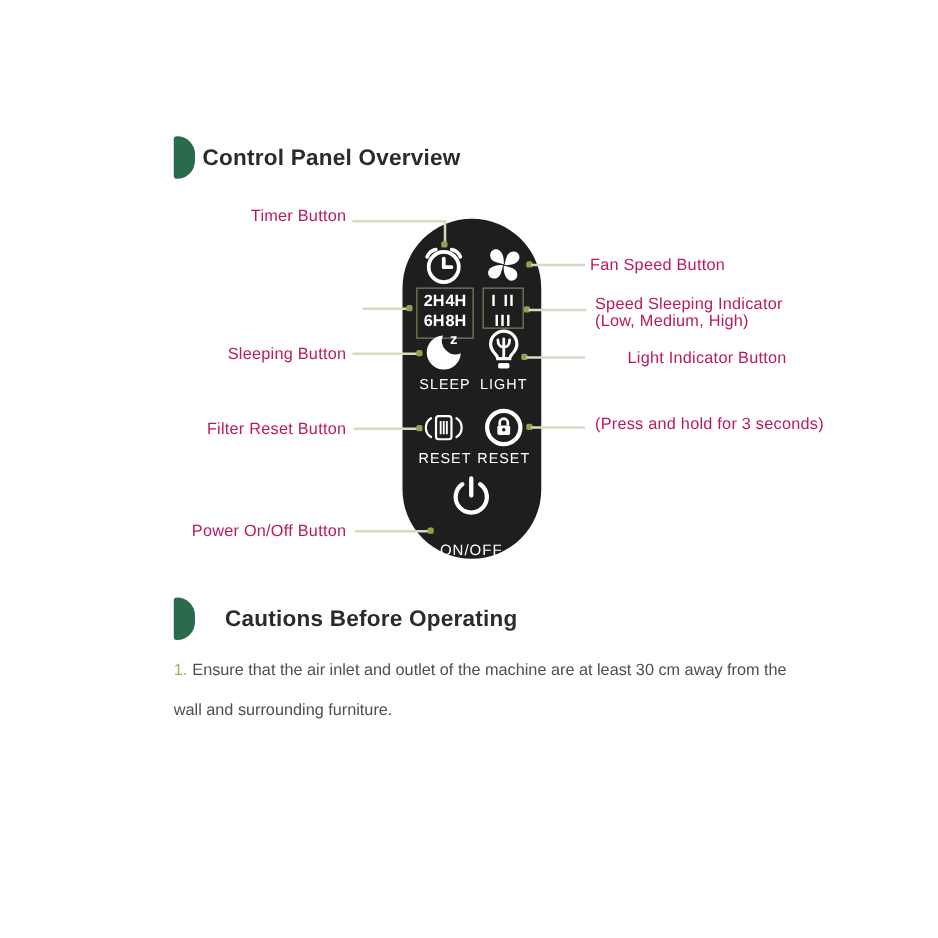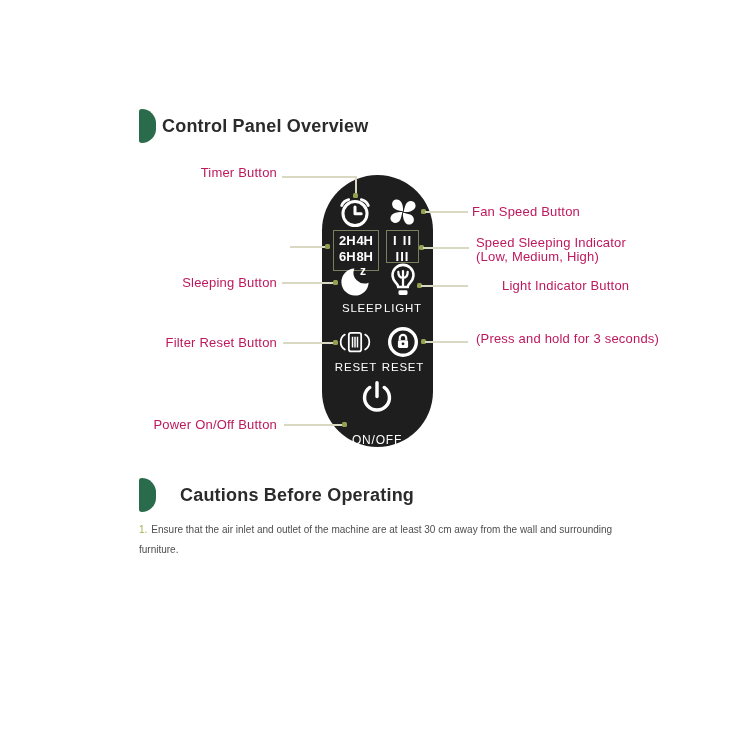--- a/index.html
+++ b/index.html
@@ -28,21 +28,21 @@
   .callout.right-col{text-align:left;}
   .callout.left-col{text-align:right;}
 
   
   .lead{background:#d9d9c3;}
   .lead.h{height:1.5px;}
   .lead.v{width:1.5px;}
   .dot{width:5px;height:5px;background:#93a050;border-radius:1.5px;}
 
   
-  .cautions{left:139px;top:520px;width:512px;color:#4e4e4e;font-size:10px;line-height:20px;}
+  .cautions{left:139px;top:520px;width:512px;color:#4e4e4e;font-size:13px;line-height:32px;}
   .cautions p{margin:0;}
   .c-num{color:#9cb54e;margin-right:4px;}
 </style>
 </head>
 <body>
 
 <div class="stage">
 
   <div class="abs sec-tab" style="left:139px;top:109px;"></div>
   <div class="abs sec-title" style="left:162px;top:116px;">Control Panel Overview</div>
@@ -98,21 +98,21 @@
     </div>
 
     <div class="abs" style="left:64px;top:86px;">
       <svg width="34" height="40" viewBox="0 0 24 28">
         <path d="M12 2.6 a7.4 7.4 0 0 1 7.4 7.4 c0 2.8 -1.6 4.4 -2.9 5.9 -0.6 0.7 -1 1.4 -1.1 2.3 h-6.8 c-0.1 -0.9 -0.5 -1.6 -1.1 -2.3 C6.2 14.4 4.6 12.8 4.6 10 A7.4 7.4 0 0 1 12 2.6 Z" stroke="#fff" stroke-width="1.8" fill="none"></path>
         <path d="M12 7 V17.5 M8.7 7.6 c0 2.7 1.5 4.1 3.3 4.1 M15.3 7.6 c0 2.7 -1.5 4.1 -3.3 4.1" stroke="#fff" stroke-width="1.6" fill="none" stroke-linecap="round"></path>
         <rect x="8.8" y="20.6" width="6.4" height="3.2" rx="1" fill="#fff"></rect>
       </svg>
     </div>
 
-    <div class="abs panel-label" style="left:7px;top:127px;width:54px;text-align:right;">SLEEP</div>
+    <div class="abs panel-label" style="left:7px;top:127px;width:54px;">SLEEP</div>
     <div class="abs panel-label" style="left:54px;top:127px;width:54px;">LIGHT</div>
 
     <div class="abs" style="left:13px;top:153px;">
       <svg width="40" height="30" viewBox="0 0 44 34">
         <rect x="15" y="5.5" width="14" height="21" rx="2.5" stroke="#fff" stroke-width="2" fill="none"></rect>
         <path d="M19.2 10 V22 M22 10 V22 M24.8 10 V22" stroke="#fff" stroke-width="1.7" fill="none"></path>
         <path d="M10.5 7.5 a10 10 0 0 0 0 17" stroke="#fff" stroke-width="2" fill="none" stroke-linecap="round"></path>
         <path d="M33.5 7.5 a10 10 0 0 1 0 17" stroke="#fff" stroke-width="2" fill="none" stroke-linecap="round"></path>
       </svg>
     </div>

